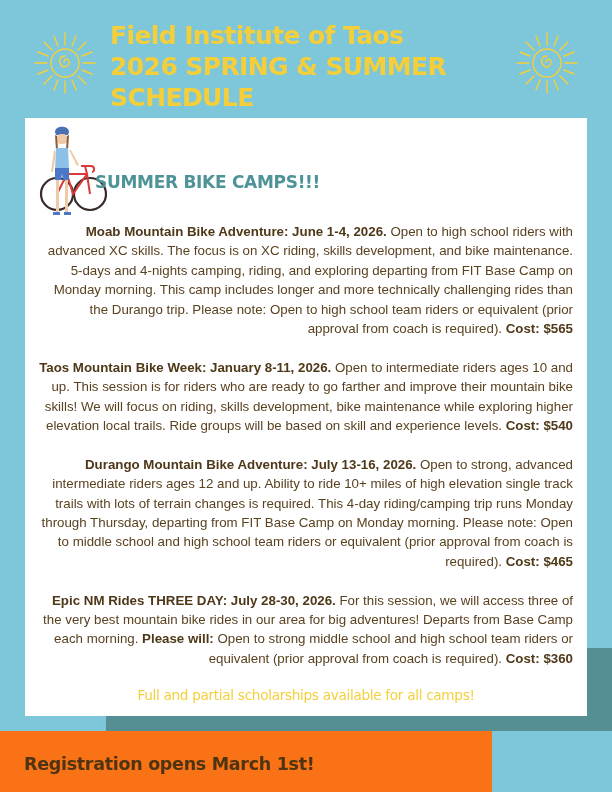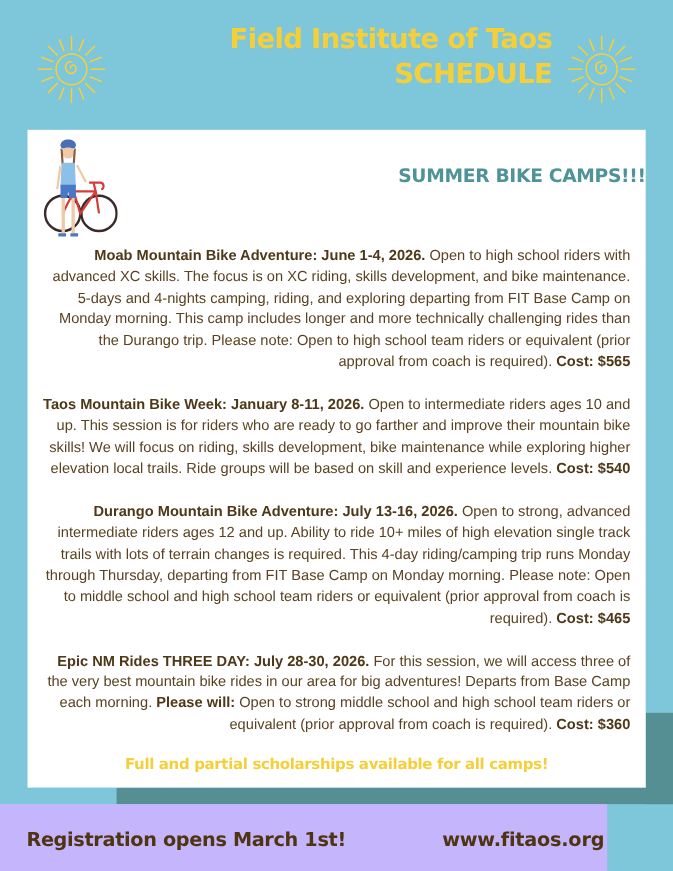--- a/index.html
+++ b/index.html
@@ -12,52 +12,52 @@
   .teal-block-right {
     position: absolute; left: 587px; top: 648px; width: 25px; height: 83px;
     background: #558f93;
   }
   .teal-block-bottom {
     position: absolute; left: 106px; top: 716px; width: 506px; height: 15px;
     background: #558f93;
   }
   .header-title {
     position: absolute; left: 110px; top: 20px; width: 392px;
-    text-align: right; color: #f5cf3a;
+    text-align: left; color: #f5cf3a;
     font-family: "DejaVu Sans", sans-serif; font-weight: bold;
     font-size: 25px; line-height: 31px; letter-spacing: -0.6px;
   }
   .sun { position: absolute; top: 30px; width: 66px; height: 66px; }
   .sun.left { left: 32px; }
   .sun.right { left: 514px; }
 
   .card {
     position: absolute; left: 25px; top: 118px; width: 562px; height: 598px;
     background: #ffffff;
   }
   .cyclist { position: absolute; left: 12px; top: 6px; width: 70px; height: 96px; }
   .section-title {
-    position: absolute; left: 0; top: 32px; width: 562px; text-align: right;
+    position: absolute; left: 0; top: 54px; width: 562px; text-align: left;
     color: #4e9397; font-weight: bold; font-size: 17px; letter-spacing: -0.3px;
     padding-left: 70px;
   }
   .camps {
     position: absolute; left: 14px; top: 104px; width: 534px;
     color: #5a4220; font-family: "Liberation Sans", sans-serif;
     font-size: 13.3px; line-height: 19.4px; text-align: right;
   }
   .camp { margin-bottom: 19.4px; }
   .camp b { font-weight: bold; color: #4e3818; }
   .scholarship {
     position: absolute; left: 0; top: 569px; width: 562px; text-align: center;
-    color: #f5cf3a; font-weight: bold; font-size: 13.6px; letter-spacing: -0.3px;
+    color: #f5cf3a; font-weight: normal; font-size: 13.6px; letter-spacing: -0.3px;
   }
   .footer {
-    position: absolute; left: 0; top: 731px; width: 552px; height: 61px;
-    background: #c4b5fd;
+    position: absolute; left: 0; top: 731px; width: 492px; height: 61px;
+    background: #f97316;
   }
   .footer-left {
     position: absolute; left: 24px; top: 23px;
     color: #4e3410; font-weight: bold; font-size: 17.5px; letter-spacing: -0.3px;
   }
   .footer-right {
     position: absolute; left: 402px; top: 23px;
     color: #4e3410; font-weight: bold; font-size: 17.5px; letter-spacing: -0.2px;
   }
 </style>
@@ -77,20 +77,21 @@
 <svg class="sun right" viewBox="0 0 66 66">
   <g stroke="#f5cf3a" stroke-width="1.4" fill="none" stroke-linecap="round">
     <circle cx="33" cy="33" r="14"></circle>
     <path d="M33 26 C28 26 26 31 29 35 C32 39 38 36 37 31 C36 28 32 29 32 32"></path>
     <path d="M33 3 L33 15 M33 51 L33 63 M3 33 L15 33 M51 33 L63 33 M12 12 L20 20 M46 46 L54 54 M12 54 L20 46 M46 20 L54 12 M22 6 L26 16 M40 50 L44 60 M6 22 L16 26 M50 40 L60 44 M44 6 L40 16 M22 60 L26 50 M6 44 L16 40 M60 22 L50 26"></path>
   </g>
 </svg>
 
 <div class="header-title">
   <div>Field Institute of Taos</div>
+  <div>2026 SPRING &amp; SUMMER</div>
   <div>SCHEDULE</div>
 </div>
 
 <div class="card">
   <svg class="cyclist" viewBox="0 0 70 96">
     <circle cx="20" cy="70" r="16" fill="none" stroke="#3a2a2a" stroke-width="2.2"></circle>
     <circle cx="53" cy="70" r="16" fill="none" stroke="#3a2a2a" stroke-width="2.2"></circle>
     <path d="M20 70 L30 50 L50 50 L53 70 M30 50 L36 70 L50 50 M48 42 L50 50 M44 42 L54 42 C58 42 58 48 55 48" stroke="#d93a3a" stroke-width="2" fill="none"></path>
     <path d="M18 8 C18 1 32 1 32 8 L31 11 L19 11 Z" fill="#4a6fb5"></path>
     <rect x="20" y="10" width="10" height="10" rx="4" fill="#f0c9a6"></rect>
@@ -116,14 +117,13 @@
     <p class="camp">
       <b>Epic NM Rides THREE DAY: July 28-30, 2026.</b><span> For this session, we will access three of the very best mountain bike rides in our area for big adventures! Departs from Base Camp each morning. </span><b>Please will:</b><span> Open to strong middle school and high school team riders or equivalent (prior approval from coach is required). </span><b>Cost: $360</b>
     </p>
   </div>
 
   <div class="scholarship">Full and partial scholarships available for all camps!</div>
 </div>
 
 <div class="footer">
   <div class="footer-left">Registration opens March 1st!</div>
-  <div class="footer-right">www.fitaos.org</div>
 </div>
 
 </body></html>

